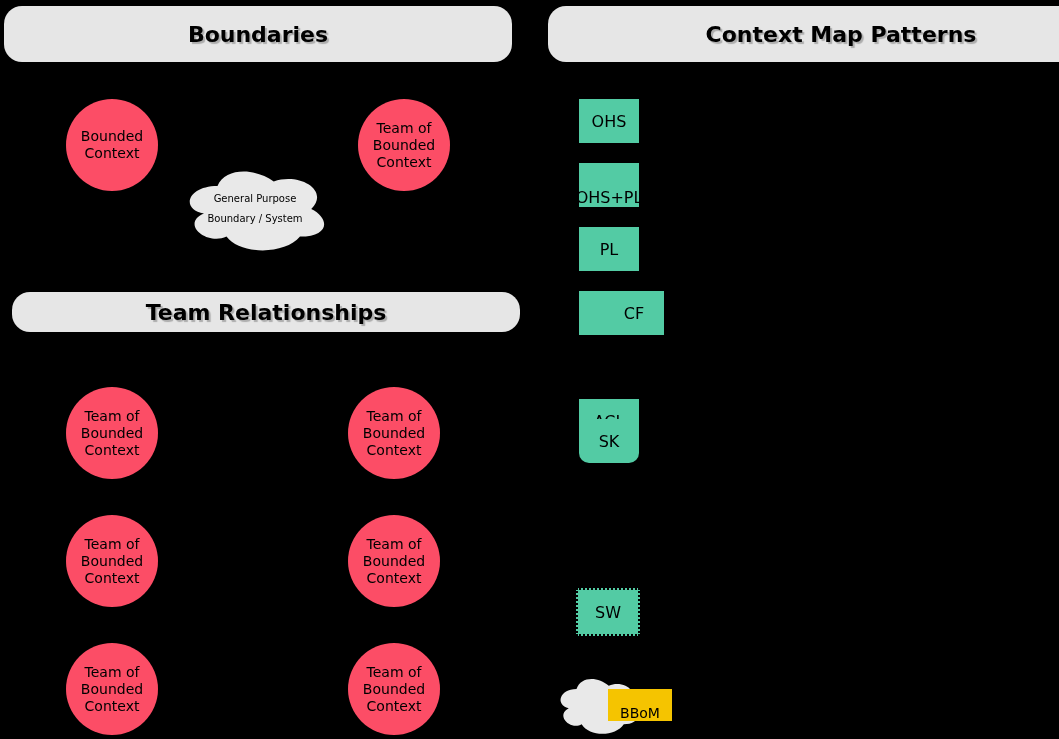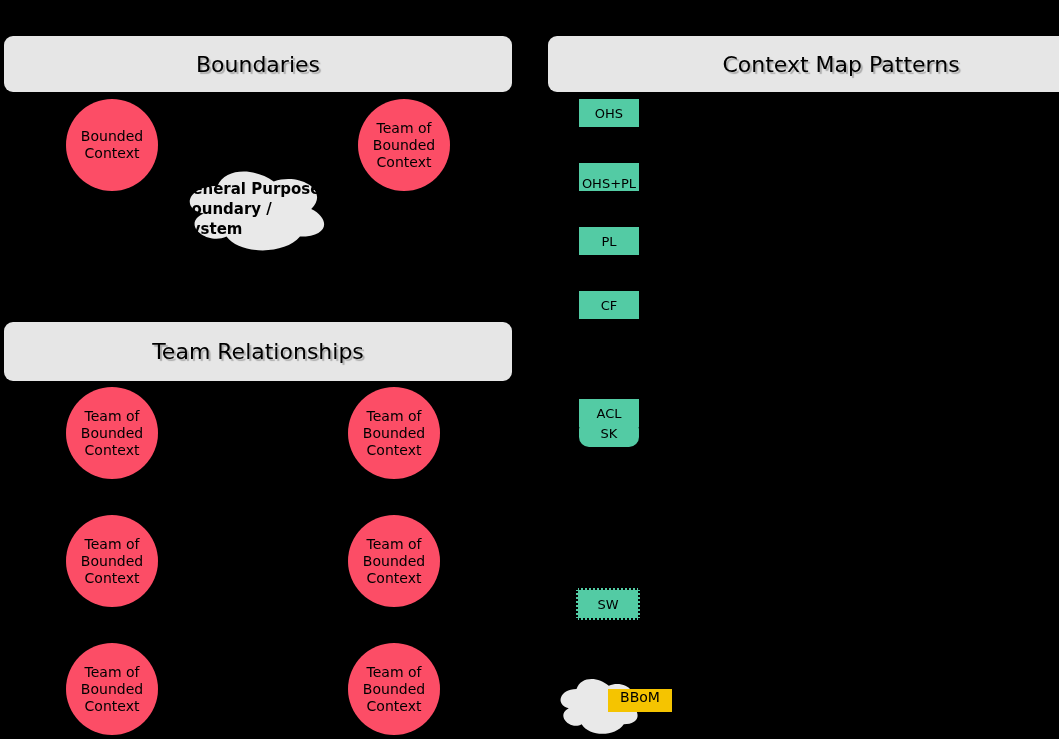--- a/index.html
+++ b/index.html
@@ -8,28 +8,27 @@
     width: 1059px;
     height: 739px;
     background: var(--background, #000);
     overflow: hidden;
     font-family: "DejaVu Sans", "Liberation Sans", sans-serif;
     color: var(--text, #000);
   }
   .section-header {
     position: absolute;
     background: var(--header-fill, #e6e6e6);
-    border-radius: 9px;
+    border-radius: 18px;
     display: flex;
     align-items: center;
     justify-content: center;
     font-size: 22px;
-    font-weight: normal;
+    font-weight: bold;
     text-shadow: 2px 2px 1px rgba(0,0,0,0.25);
-    margin-top: 30px;
   }
   .circle {
     position: absolute;
     width: 92px;
     height: 92px;
     border-radius: 50%;
     background: var(--circle-fill, #fc4d66);
     display: flex;
     align-items: center;
     justify-content: center;
@@ -39,50 +38,49 @@
     white-space: pre-line;
   }
   .cloud-wrap { position: absolute; }
   .cloud-wrap svg { display: block; width: 100%; height: 100%; color: var(--cloud-fill, #e9e9e9); }
   .cloud-label {
     position: absolute;
     left: 0; top: 0; right: 0; bottom: 0;
     display: flex;
     align-items: center;
     justify-content: center;
-    text-align: left;
-    font-size: 15px;
+    text-align: center;
+    font-size: 10px;
     line-height: 20px;
     white-space: pre-line;
-    font-weight: bold;
   }
   .pbox {
     position: absolute;
     left: 579px;
     width: 60px;
-    height: 28px;
+    height: 44px;
     background: var(--pattern-fill, #53cba4);
     display: flex;
     align-items: center;
     justify-content: center;
-    font-size: 13px;
+    font-size: 16px;
   }
   .pbox.dotted {
     left: 576px;
     border: 2px dotted #000;
   }
   .bbom-box {
     position: absolute;
     left: 608px;
     top: 689px;
     width: 64px;
-    height: 23px;
+    height: 32px;
     background: var(--bbom-fill, #f5c400);
     display: flex;
-    align-items: flex-start;
+    align-items: flex-end;
     justify-content: center;
     font-size: 14px;
     z-index: 2;
   }
 </style>
 </head>
 <body>
 
 <div class="canvas">
 
@@ -102,21 +100,21 @@
     <div class="cloud-label">General Purpose
 Boundary / System</div>
   </div>
 
   <div class="circle" style="left:358px; top:99px;">
     <span>Team of
 Bounded
 Context</span>
   </div>
 
-  <div class="section-header" style="left:4px; top:292px; width:508px; height:59px;">
+  <div class="section-header" style="left:12px; top:292px; width:508px; height:40px;">
     <span>Team Relationships</span>
   </div>
 
   <div class="circle" style="left:66px;  top:387px;">
     <span>Team of
 Bounded
 Context</span>
   </div>
   <div class="circle" style="left:348px; top:387px;">
     <span>Team of
@@ -150,21 +148,21 @@
 
   <div class="pbox" style="top:99px;">
     <span>OHS</span>
   </div>
   <div class="pbox" style="top:163px;align-items:flex-end;">
     <span>OHS+PL</span>
   </div>
   <div class="pbox" style="top:227px;text-align:center;">
     <span>PL</span>
   </div>
-  <div class="pbox" style="top:291px;">
+  <div class="pbox" style="top:291px;padding-left:25px;">
     <span>CF</span>
   </div>
   <div class="pbox" style="top:355px;margin-top:44px;">
     <span>ACL</span>
   </div>
   <div class="pbox" style="top:419px;border-radius:10px;">
     <span>SK</span>
   </div>
   <div class="pbox dotted" style="top:588px;">
     <span>SW</span>

